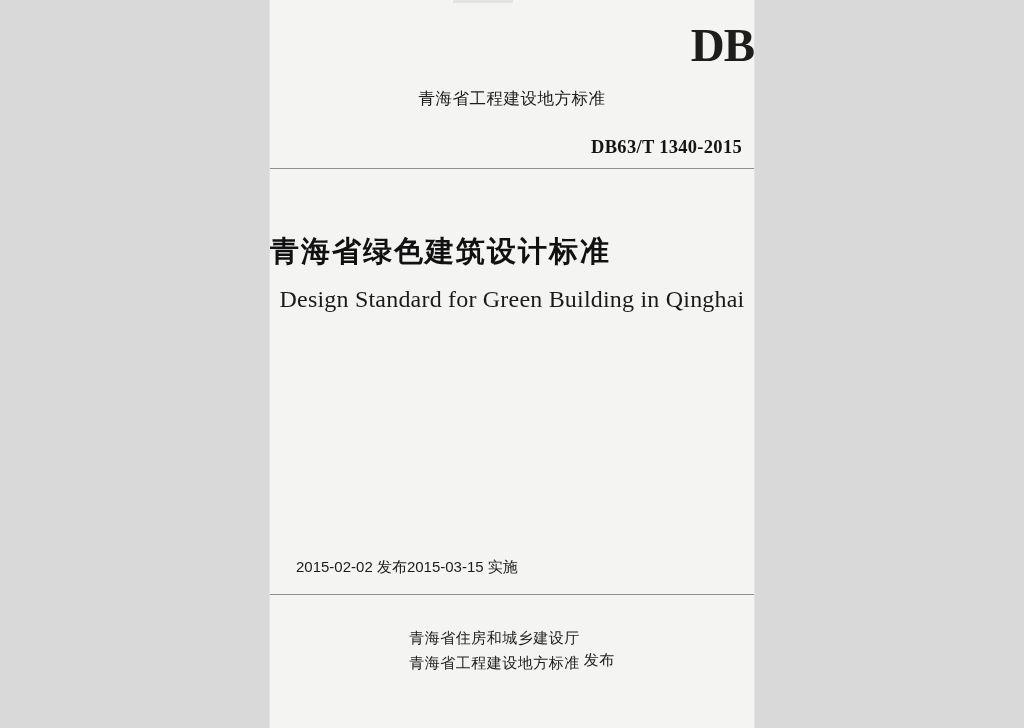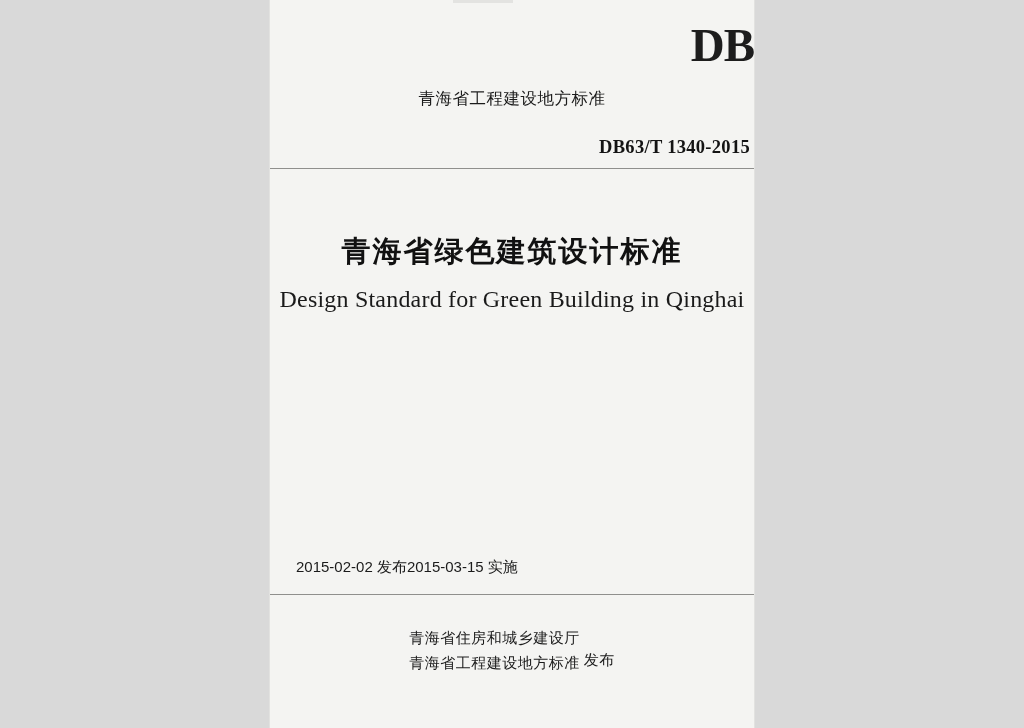--- a/index.html
+++ b/index.html
@@ -57,21 +57,21 @@
     font-size: 16.5px;
     color: #1b1b1b;
     letter-spacing: 0.5px;
   }
   .std-number {
     position: absolute;
     top: 137px;
     left: 0;
     width: 484px;
     text-align: right;
-    padding-right: 4px;
+    padding-right: 12px;
     box-sizing: border-box;
     font-family: "Liberation Serif", serif;
     font-weight: bold;
     font-size: 18.5px;
     color: #141414;
     letter-spacing: 0.3px;
   }
   .rule {
     position: absolute;
     left: 0;
@@ -80,21 +80,21 @@
     background: #8f8f8d;
   }
   .rule-top { top: 168px; }
   .rule-bottom { top: 594px; }
 
   .title-cn {
     position: absolute;
     top: 232px;
     left: 0;
     width: 484px;
-    text-align: center;
+    text-align: left;
     font-size: 29px;
     font-weight: bold;
     color: #111;
     letter-spacing: 2px;
   }
   .title-en {
     position: absolute;
     top: 286px;
     left: 0;
     width: 484px;

